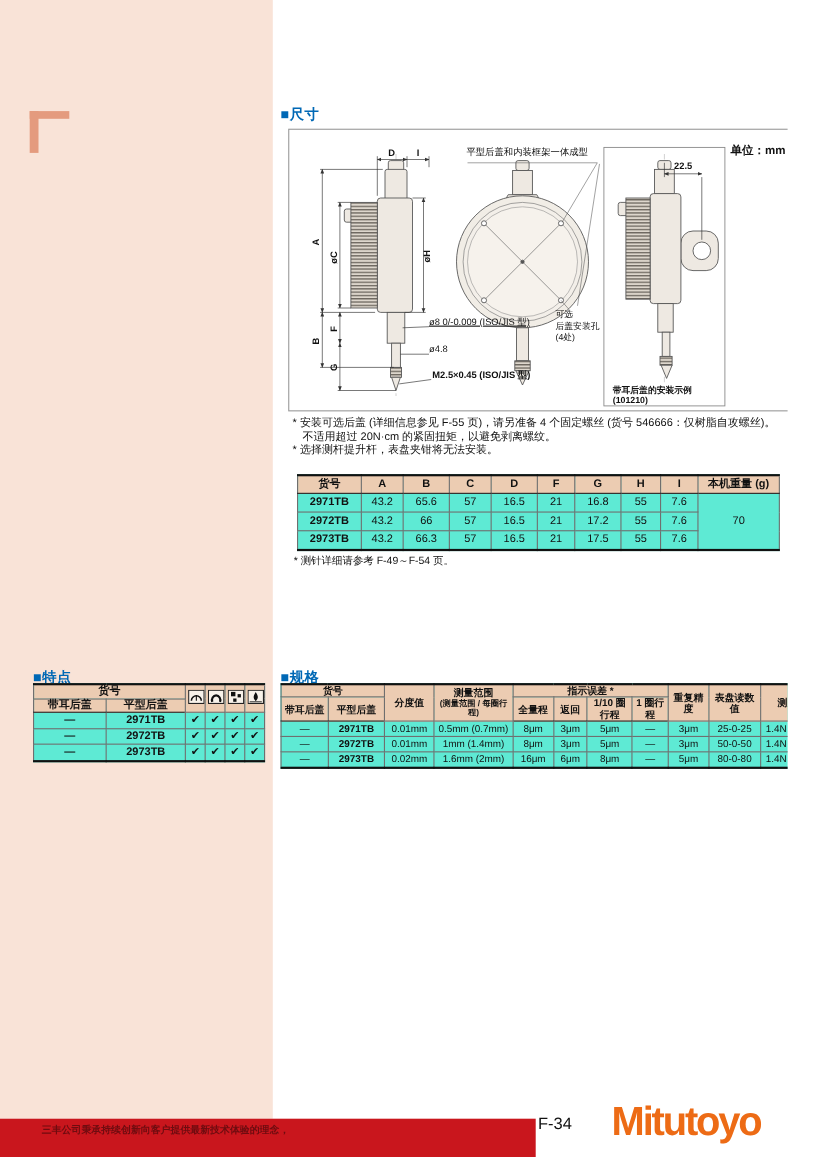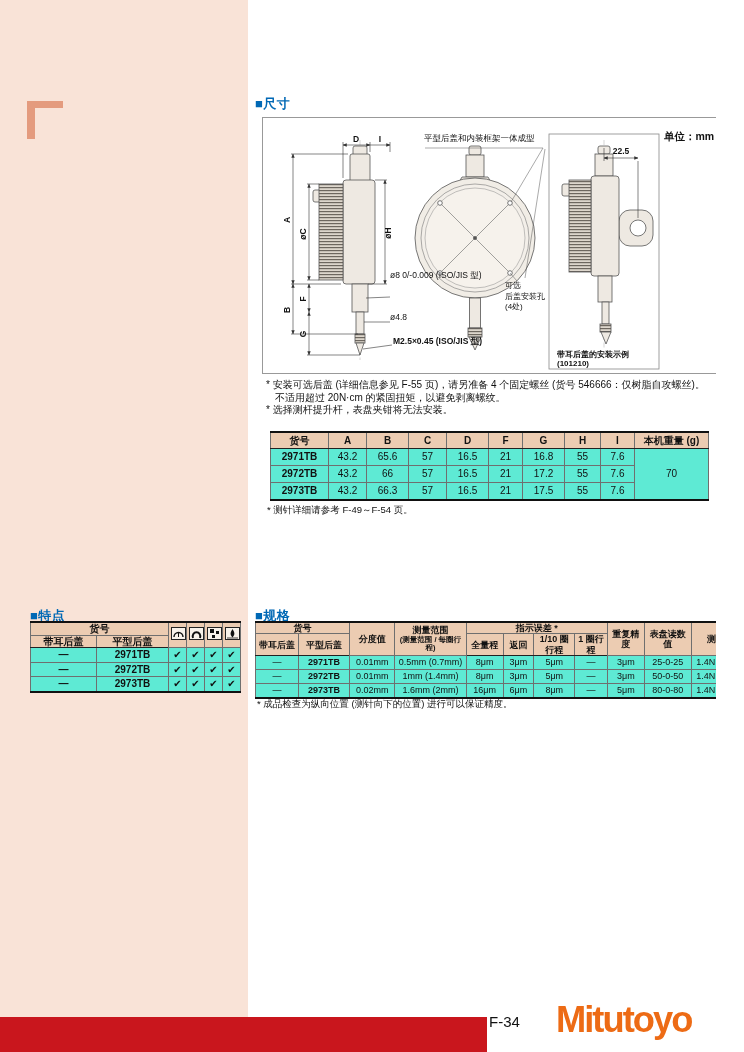--- a/index.html
+++ b/index.html
@@ -163,21 +163,21 @@
     </g>
     <g stroke="#333" stroke-width="0.6" fill="none">
       <line x1="341" y1="30" x2="341" y2="43"></line>
         <line x1="375" y1="43" x2="375" y2="100"></line>
       <line x1="341" y1="40" x2="375" y2="40" marker-start="url(#ar)" marker-end="url(#ar)"></line>
     </g>
     <text x="358" y="36" font-size="8.5" font-weight="bold" fill="#111" text-anchor="middle">22.5</text>
   </svg>
 
   <div class="abs dnote" style="left:424px;top:133px;text-align:center;">平型后盖和内装框架一体成型</div>
-  <div class="abs dnote" style="left:390px;top:270px;">ø8 0/-0.009 (ISO/JIS 型)</div>
+  <div class="abs dnote" style="left:390px;top:287px;text-decoration:underline;">ø8 0/-0.009 (ISO/JIS 型)</div>
   <div class="abs dnote" style="left:390px;top:312px;">ø4.8</div>
   <div class="abs dnote" style="left:393px;top:336px;font-weight:bold;">M2.5×0.45 (ISO/JIS 型)</div>
   <div class="abs dnote-s" style="left:505px;top:280px;">可选</div>
   <div class="abs dnote-s" style="left:505px;top:291px;">后盖安装孔</div>
   <div class="abs dnote-s" style="left:505px;top:301px;">(4处)</div>
   <div class="abs dnote-s" style="left:557px;top:349px;font-weight:bold;">带耳后盖的安装示例</div>
   <div class="abs dnote-s" style="left:557px;top:359px;font-weight:bold;text-align:center;">(101210)</div>
 
   <div class="abs note" style="left:266px;top:379px;width:470px;">
     <div>* 安装可选后盖 (详细信息参见 F-55 页)，请另准备 4 个固定螺丝 (货号 546666：仅树脂自攻螺丝)。</div>
@@ -398,25 +398,25 @@
         <td>16μm</td>
         <td>6μm</td>
         <td>8μm</td>
         <td>—</td>
         <td>5μm</td>
         <td>80-0-80</td>
         <td>1.4N 以下</td>
       </tr>
     </tbody>
   </table>
-  <div class="abs fnote" style="left:257px;top:698px;">* 成品检查为纵向位置 (测针向下的位置) 进行可以保证精度。</div>
 
   <div class="abs ftab">
     <span>F</span>
   </div>
 
   <div class="abs redbar"></div>
   <div class="abs redbar-text">
+    <div>三丰公司秉承持续创新向客户提供最新技术体验的理念，</div>
   </div>
   <div class="abs pageno">F-34</div>
   <div class="abs logo">Mitutoyo</div>
 
 </div>
 
 </body></html>

